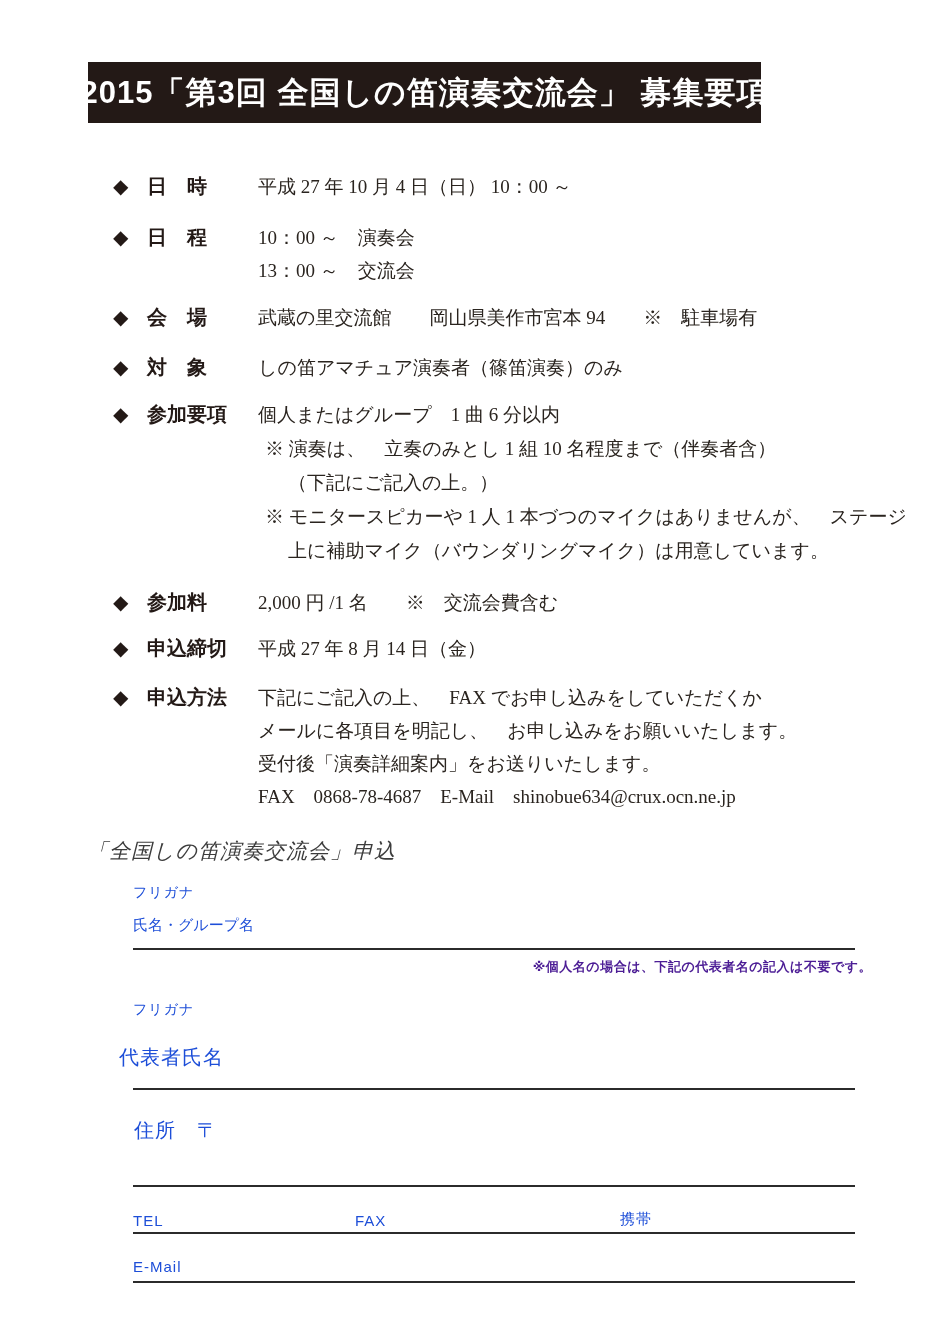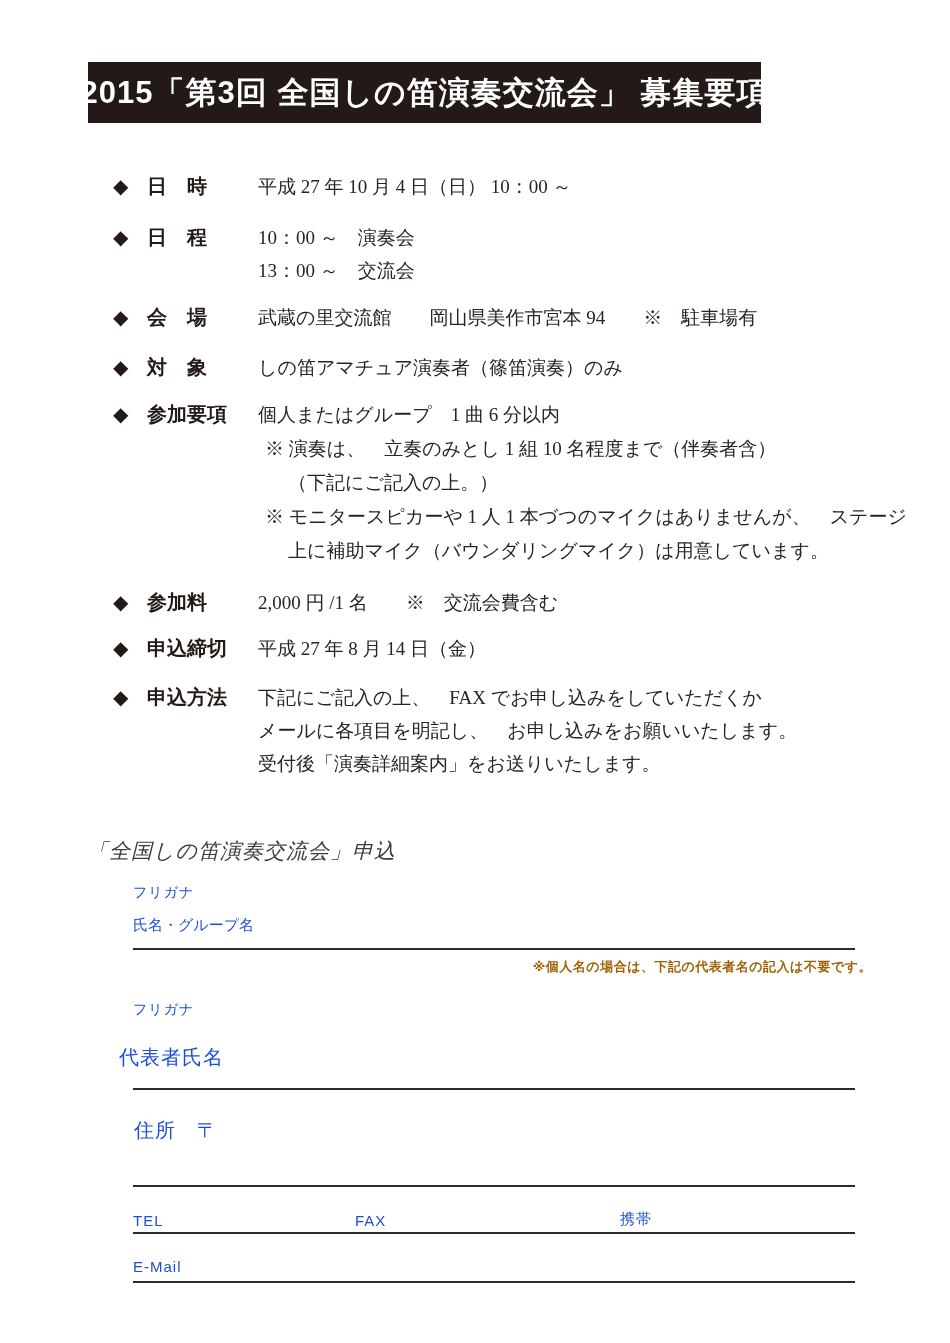--- a/index.html
+++ b/index.html
@@ -49,21 +49,21 @@
     font-family:"Liberation Sans","DejaVu Sans",sans-serif;
     color:#1d4ed8;white-space:nowrap;
   }
   .fline{
     position:absolute;left:133px;width:722px;height:2px;
     background:#2b2b2b;
   }
   .note{
     position:absolute;right:78px;top:958px;
     font-family:"Liberation Sans","DejaVu Sans",sans-serif;
-    font-weight:bold;font-size:13px;color:#a16207;letter-spacing:.5px;
+    font-weight:bold;font-size:13px;color:#4c1d95;letter-spacing:.5px;
     white-space:nowrap;
   }
 </style>
 </head>
 <body>
 
 <div class="page">
 
   <div class="banner">
     <span>2015「第3回 全国しの笛演奏交流会」 募集要項</span>
@@ -130,20 +130,21 @@
     </div>
   </div>
 
   <div class="irow" style="top:681px">
     <span class="dia">◆</span>
     <span class="lab">申込方法</span>
     <div class="cont">
       <div class="ln">下記にご記入の上、　FAX でお申し込みをしていただくか</div>
       <div class="ln">メールに各項目を明記し、　お申し込みをお願いいたします。</div>
       <div class="ln">受付後「演奏詳細案内」をお送りいたします。</div>
+      <div class="ln">FAX　0868-78-4687　E-Mail　shinobue634@crux.ocn.ne.jp</div>
     </div>
   </div>
 
   <div class="form-title">「全国しの笛演奏交流会」申込</div>
 
   <div class="flabel" style="left:133px;top:884px;font-size:14px;letter-spacing:1px">フリガナ</div>
   <div class="flabel" style="left:133px;top:916px;font-size:15px">氏名・グループ名</div>
   <div class="fline" style="top:948px"></div>
 
   <div class="note">※個人名の場合は、下記の代表者名の記入は不要です。</div>

